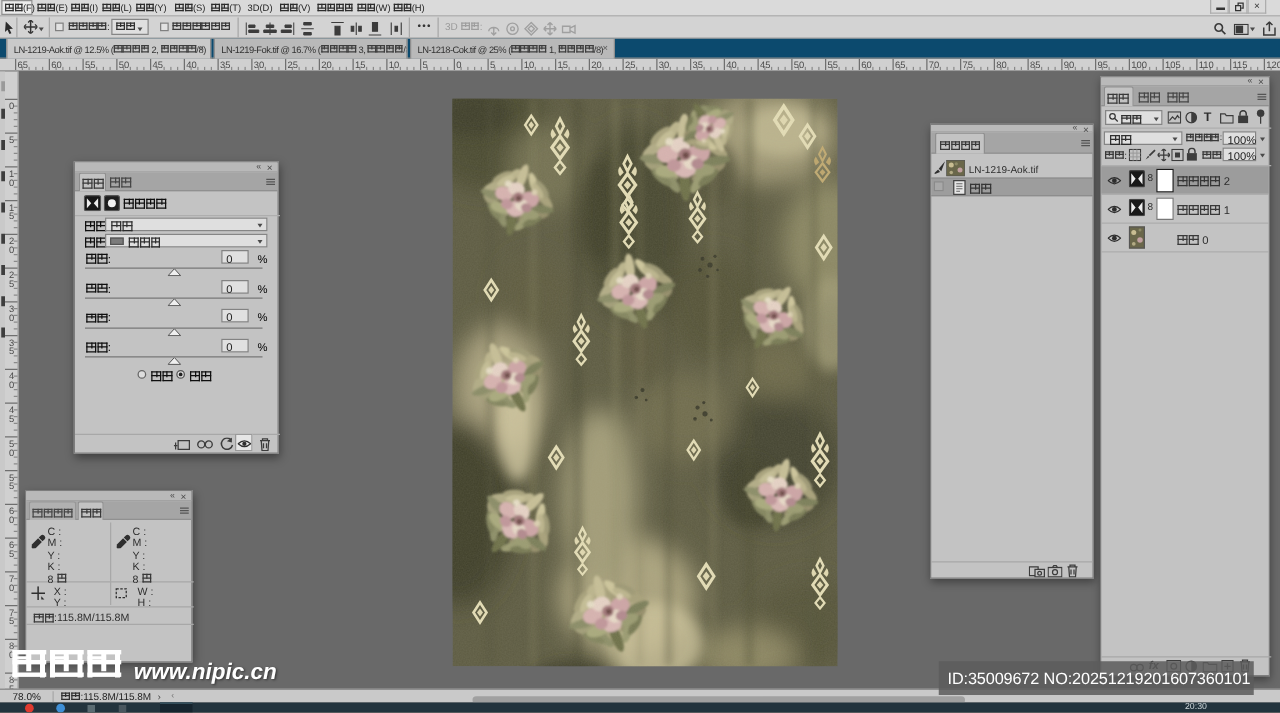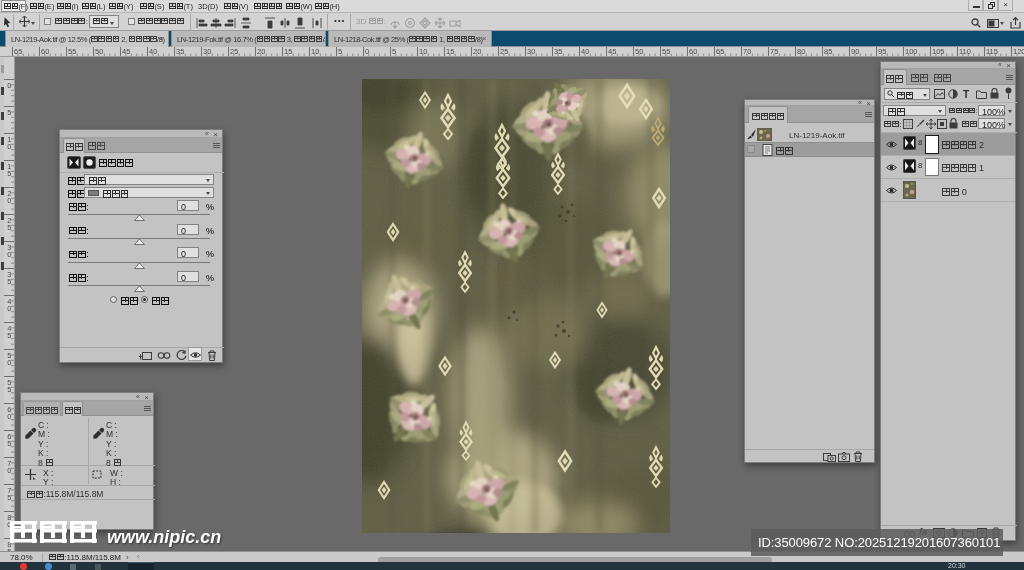--- a/index.html
+++ b/index.html
@@ -817,21 +817,21 @@
       <path d="M3.5 6.5 L1 9 Q0 10.5 1.5 10 L5 8.5 Z" fill="#2e2e2e"></path>
     </svg>
  <svg class="a" style="left:12px;top:28px" width="15" height="13" viewBox="0 0 15 13">
       <rect width="15" height="13" fill="#6a674a"></rect>
       <circle cx="4" cy="4" r="2" fill="#c9bd92"></circle>
       <circle cx="11" cy="8" r="2" fill="#c2a0a0"></circle>
       <circle cx="8" cy="3" r="1.3" fill="#8d8a66"></circle>
       <circle cx="4" cy="10" r="1.4" fill="#b3ab84"></circle>
       <rect width="15" height="13" fill="none" stroke="#555"></rect>
     </svg>
- <div class="a" style="left:44px;top:31px;font-size:8px">LN-1219-Aok.tif</div>
+ <div class="a" style="left:30px;top:31px;font-size:8px">LN-1219-Aok.tif</div>
 
  <div class="a" style="left:0;top:42px;width:129px;height:15px;background:#9d9d9d;border-top:1px solid #8d8d8d;border-bottom:1px solid #8d8d8d"></div>
  <div class="a" style="left:2px;top:45px;width:8px;height:8px;background:#a8a8a8;border:1px solid #8a8a8a"></div>
  <svg class="a" style="left:17px;top:44px" width="11" height="12" viewBox="0 0 11 12">
       <rect x="1" y="0.5" width="9" height="11" fill="#e6e6e6" stroke="#444"></rect>
       <path d="M3 3 H8 M3 5 H8 M3 7 H8 M3 9 H6" stroke="#666" stroke-width="0.8"></path>
     </svg>
  <div class="a" style="left:31px;top:46px;font-size:9px"><i class="c"></i><i class="c"></i></div>
 
  <div class="a" style="left:0;top:349px;width:129px;height:1px;background:#a8a8a8"></div>

